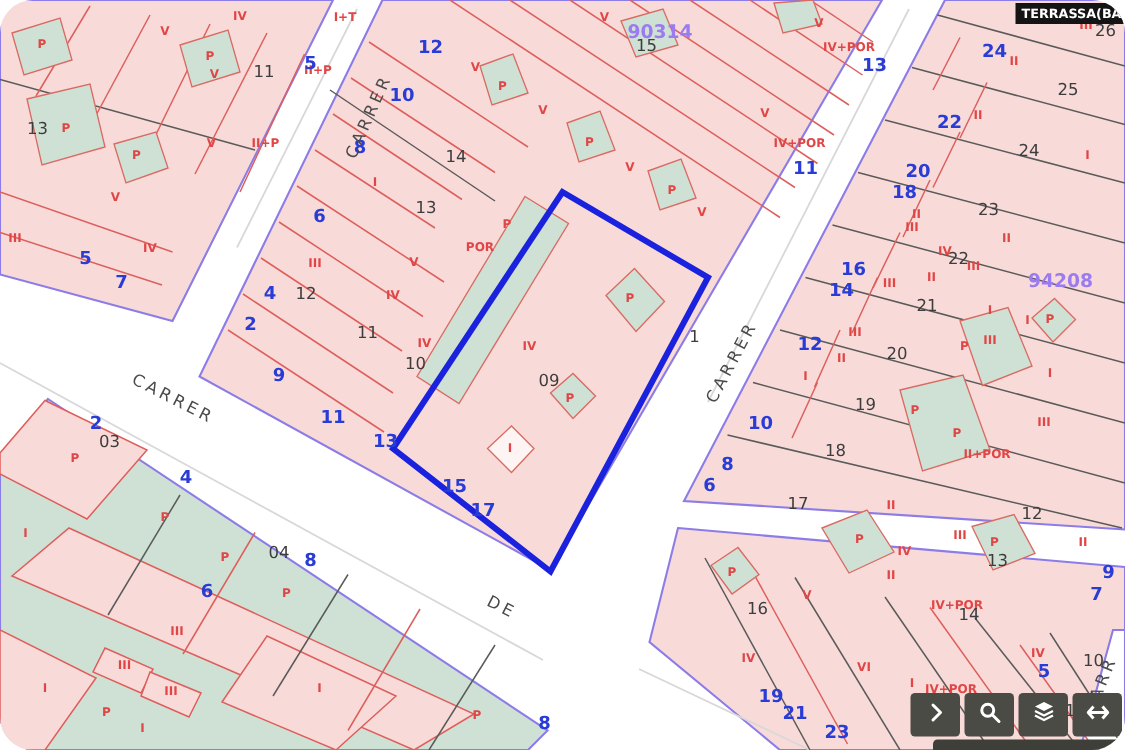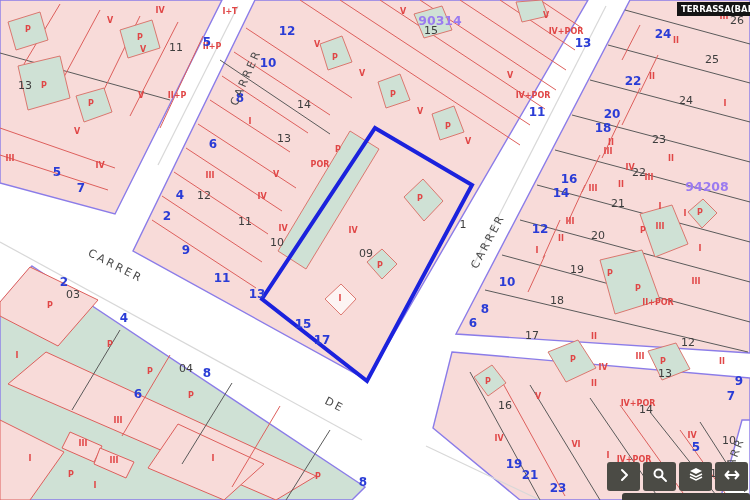--- a/index.html
+++ b/index.html
@@ -1,17 +1,17 @@
 <!DOCTYPE html>
 <html><head>
 <meta charset="utf-8">
 <style>
   html,body{margin:0;padding:0;background:#fff;}
   #stage{position:relative;width:750px;height:500px;overflow:hidden;background:#fff;
-         font-family:"DejaVu Sans",sans-serif;}
+         font-family:"DejaVu Sans",sans-serif;border-radius:22px;}
   #map-svg{position:absolute;left:0;top:0;}
   text{text-anchor:middle;}
   .lbl-blue{fill:#2a3cd6;font:bold 12px "DejaVu Sans",sans-serif;}
   .lbl-black{fill:#3d3d3d;font:11px "DejaVu Sans",sans-serif;}
   .lbl-red{fill:#e04646;font:bold 8px "DejaVu Sans",sans-serif;}
   .lbl-purple{fill:#9b7bf0;font:bold 12.5px "DejaVu Sans",sans-serif;}
   .lbl-street{fill:#4a4a4a;font:11px "DejaVu Sans",sans-serif;letter-spacing:2.5px;}
   .lbl-muni{fill:#ffffff;font:bold 8.5px "DejaVu Sans",sans-serif;text-anchor:start;}
   .block{fill:#f8dbd9;stroke:#8b7ce8;stroke-width:1.4;}
   .block-green{fill:#cfe1d5;stroke:#8b7ce8;stroke-width:1.4;}

